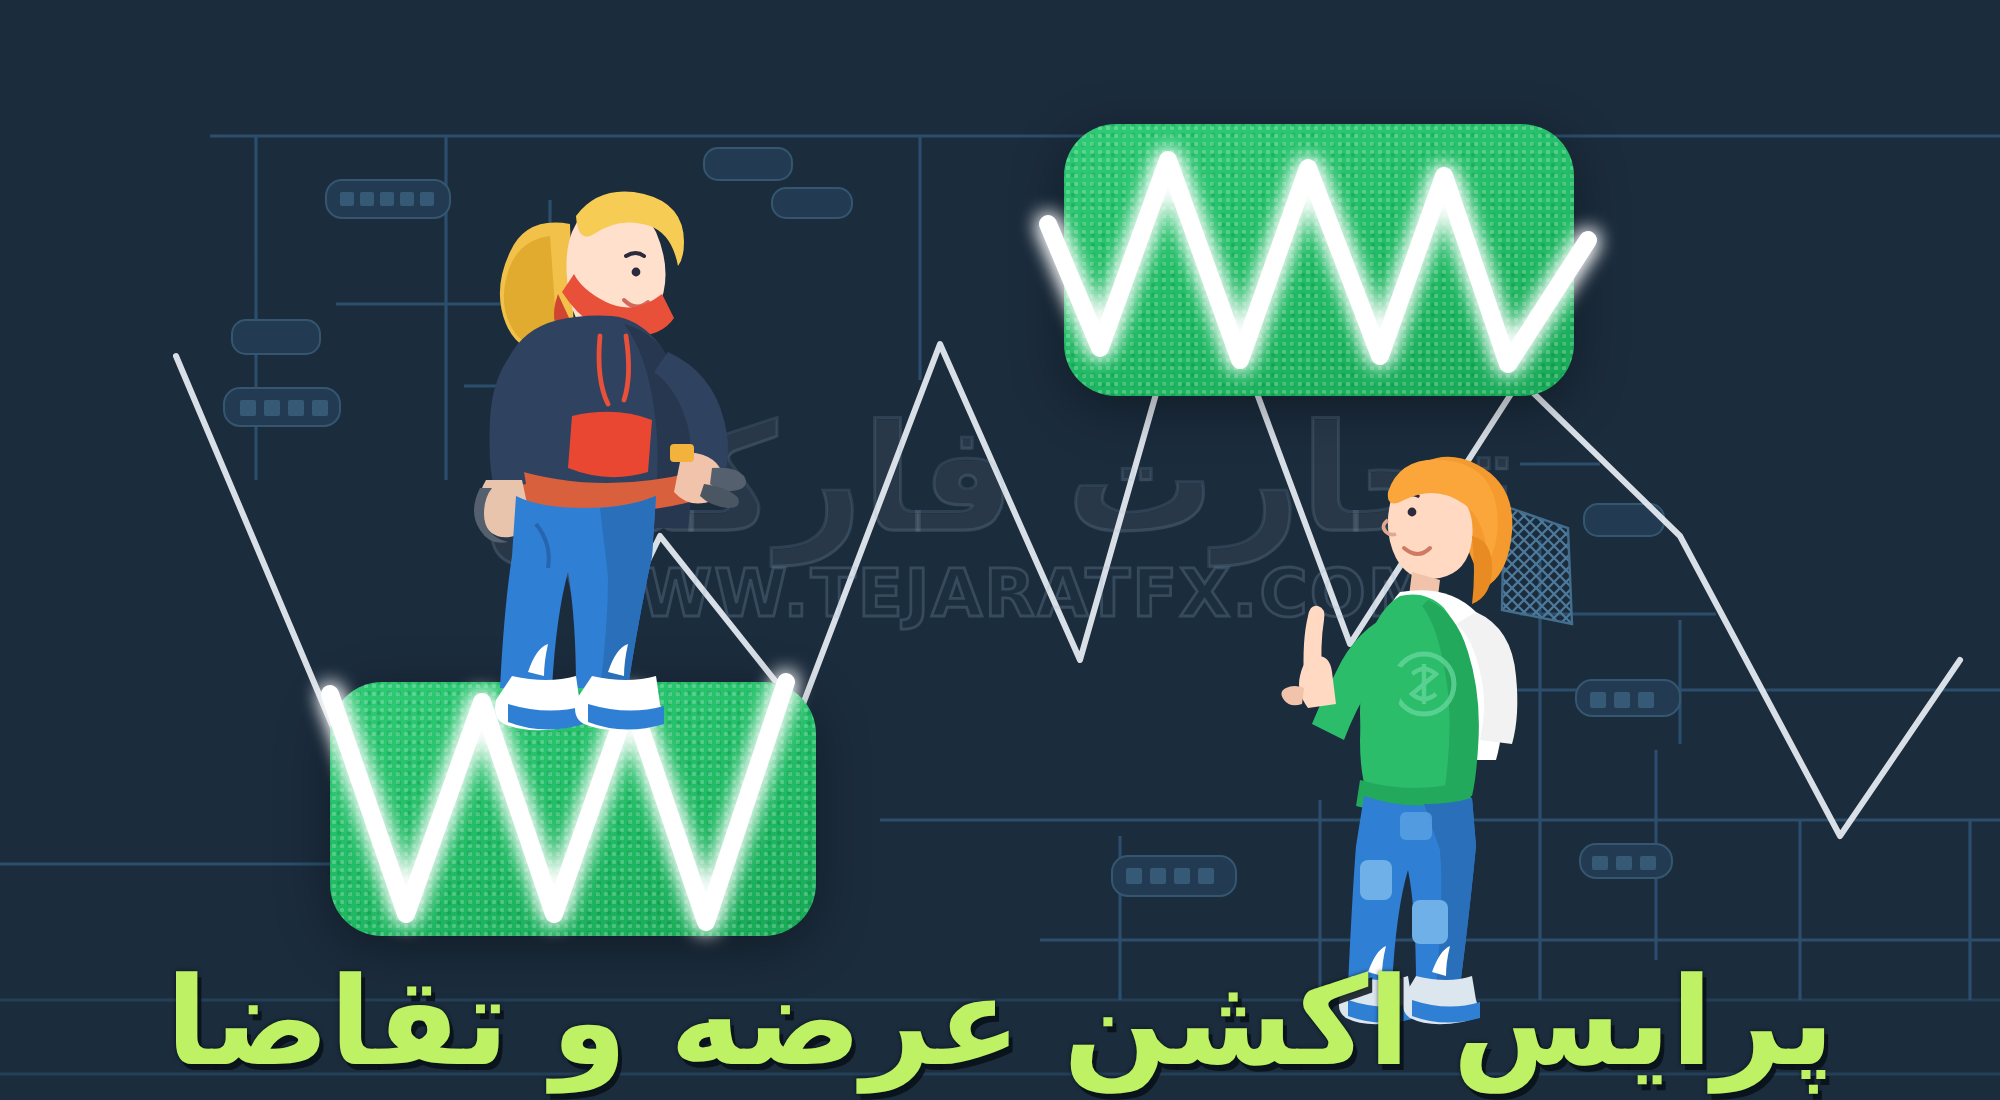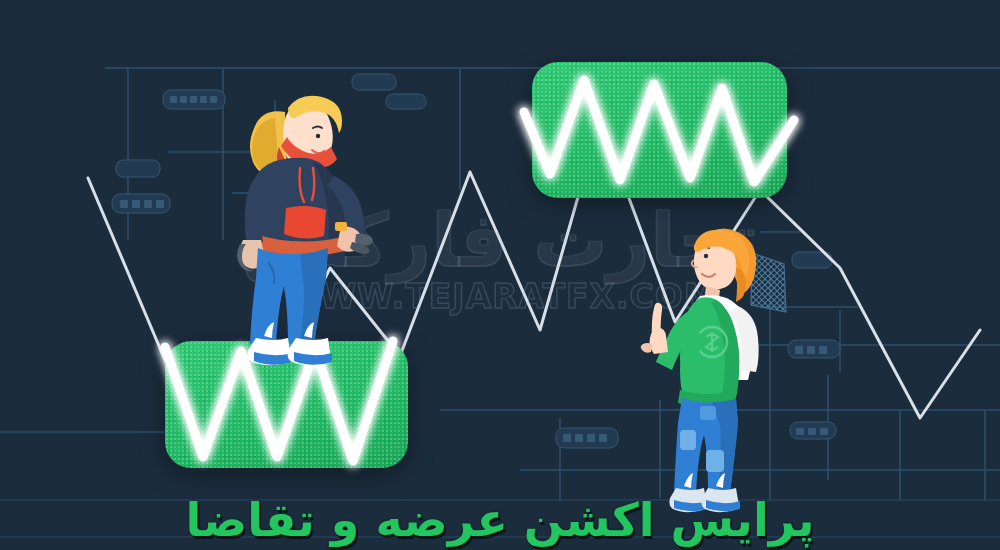--- a/index.html
+++ b/index.html
@@ -48,23 +48,23 @@
   #title{
     position:absolute;
     left:0;right:0;
     bottom:6px;
     text-align:center;
     z-index:60;
     direction:rtl;
   }
   #title-text{
     display:inline-block;
-    font-size:46px;
+    font-size:61px;
     font-weight:bold;
-    color:#22c55e;
+    color:#bef264;
     letter-spacing:0px;
     text-shadow:2px 3px 0 rgba(8,16,24,0.85), 0 0 2px rgba(0,0,0,.6);
     line-height:1.05;
   }
 
   
   .green-card{
     position:absolute;
     border-radius:26px;
     background:#22c069;

